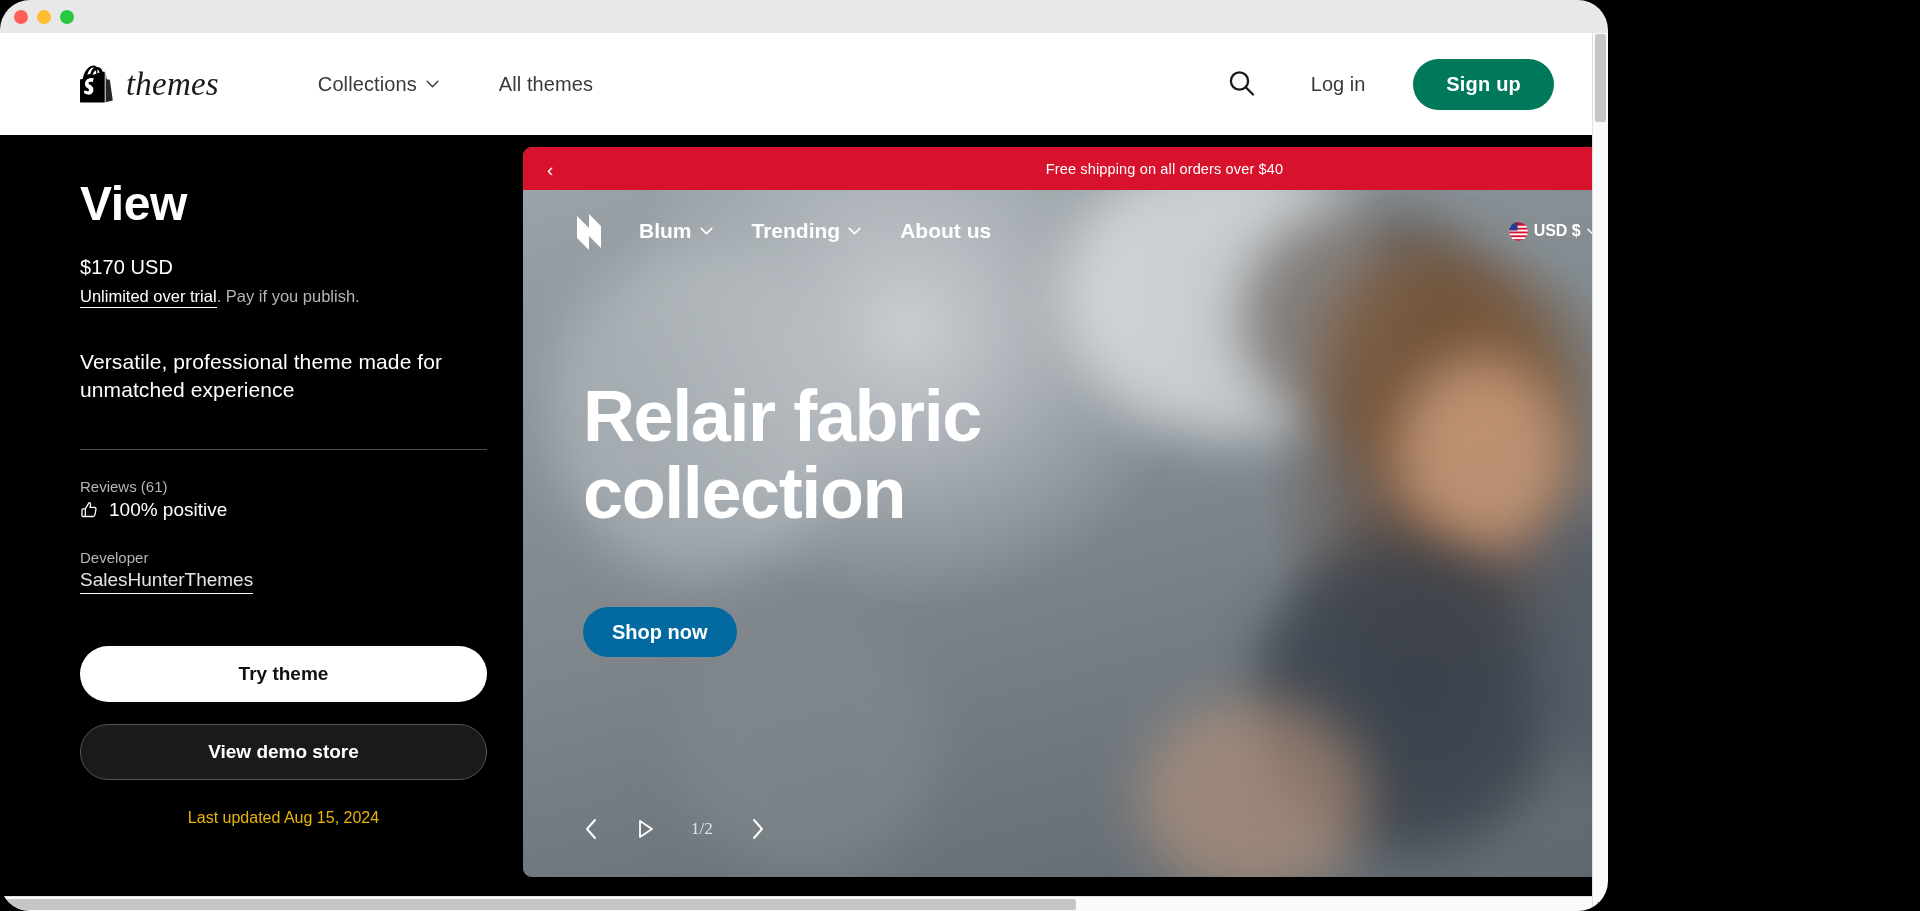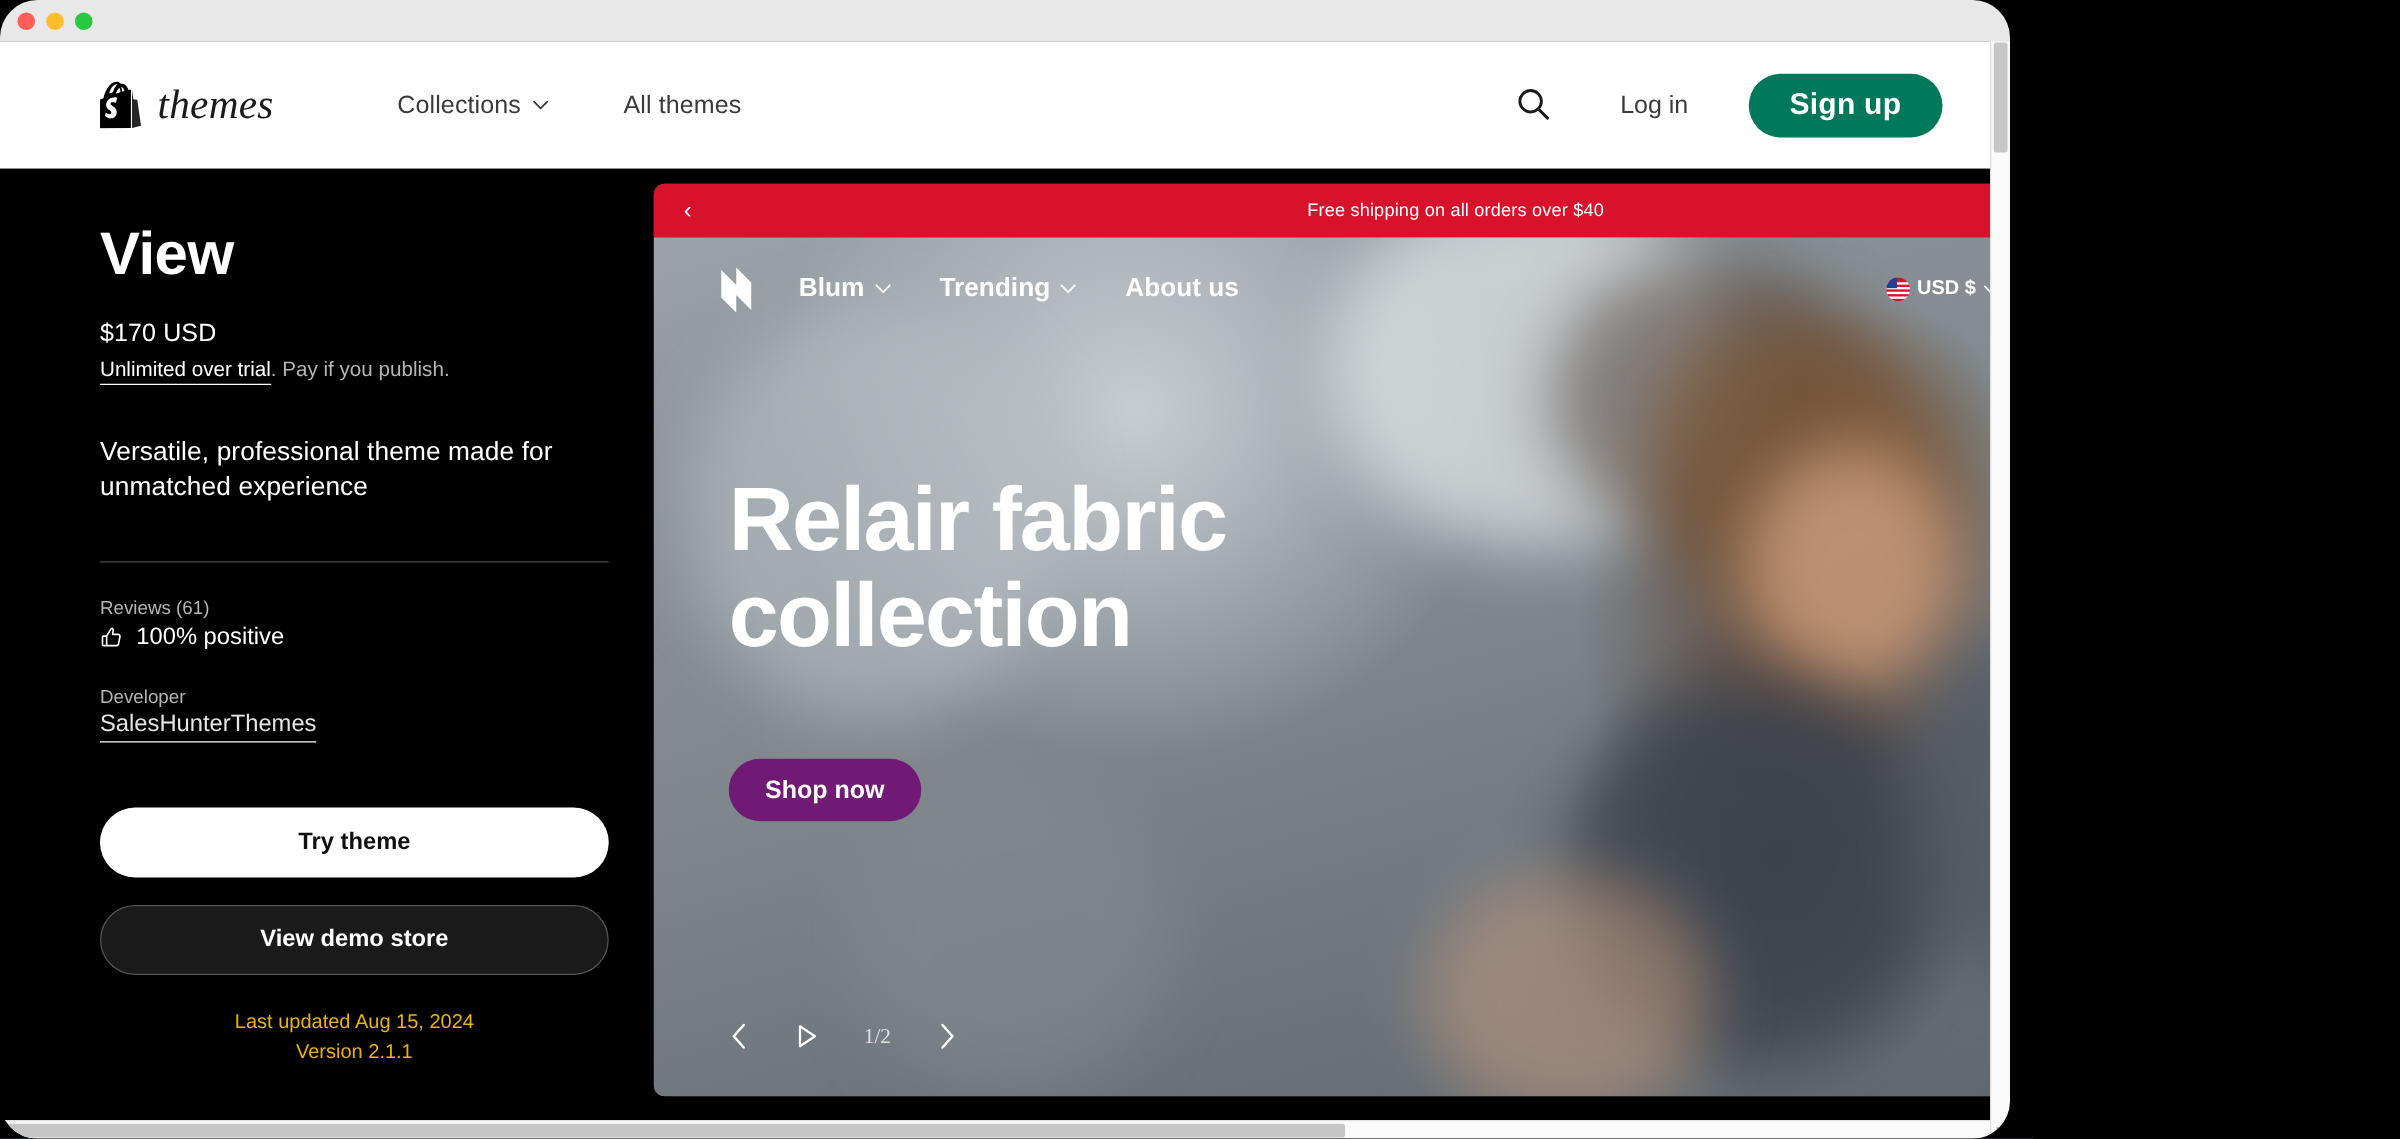--- a/index.html
+++ b/index.html
@@ -39,21 +39,21 @@
     font-size:20px; color:#3a3a3a; display:flex; align-items:center; gap:9px;
     cursor:pointer; letter-spacing:.1px;
   }
   .chev { width:13px; height:8px; display:block; }
   .header-right {
     margin-left:auto; display:flex; align-items:center; gap:0; padding-right:54px;
   }
   .search-btn { width:42px; height:42px; display:flex; align-items:center; justify-content:center; cursor:pointer; }
   .login-link { font-size:20px; color:#3a3a3a; margin-left:48px; cursor:pointer; }
   .signup-btn {
-    margin-left:48px; background:#00785a; color:#fff; font-size:24px; font-weight:bold;
+    margin-left:48px; background:#00785a; color:#fff; font-size:20px; font-weight:bold;
     border:none; border-radius:40px; padding:0 33px; height:51px; cursor:pointer;
     font-family:"Liberation Sans", sans-serif; letter-spacing:.2px;
   }
 
   
   .content { position:relative; height:776px; background:#000; display:flex; }
 
   
   .detail { width:480px; padding:45px 0 0 80px; color:#fff; flex:none; }
   .theme-title { font-size:48px; font-weight:bold; letter-spacing:-.4px; line-height:1; }
@@ -103,21 +103,21 @@
   .shop-links { display:flex; align-items:center; gap:39px; margin-left:30px; }
   .shop-link { font-size:21px; font-weight:bold; display:flex; align-items:center; gap:8px; cursor:pointer; }
   .shop-right { margin-left:auto; display:flex; align-items:center; gap:28px; }
   .curr { display:flex; align-items:center; gap:6px; font-size:16px; font-weight:bold; cursor:pointer; }
   .flag { width:19px; height:19px; border-radius:50%; display:block; }
   .lang { display:flex; align-items:center; gap:6px; font-size:16px; font-weight:bold; cursor:pointer; }
 
   .hero-copy { position:relative; z-index:4; padding:106px 0 0 60px; color:#fff; }
   .hero-h1 { font-size:72px; font-weight:bold; line-height:1.07; letter-spacing:-1.4px; max-width:640px; }
   .shop-now {
-    margin-top:75px; background:#701a75; color:#fff; border:none; border-radius:30px;
+    margin-top:75px; background:#0369a1; color:#fff; border:none; border-radius:30px;
     height:50px; padding:0 29px; font-size:20px; font-weight:bold; cursor:pointer;
     font-family:"Liberation Sans", sans-serif;
   }
   .carousel {
     position:absolute; z-index:5; left:60px; bottom:36px; display:flex;
     align-items:center; gap:36px; color:#ffffff;
   }
   .car-btn { cursor:pointer; display:flex; align-items:center; justify-content:center; }
   .car-count { font-size:17px; color:#e2e2e2;font-family:Liberation Serif, serif; }
 
@@ -221,21 +221,20 @@
       </div>
 
       <div class="lbl">Developer</div>
       <div><span class="dev-name">SalesHunterThemes</span></div>
 
       <button class="btn btn-primary">Try theme</button>
       <button class="btn btn-secondary">View demo store</button>
 
       <div class="meta">
         <div>Last updated Aug 15, 2024</div>
-        <div>Version 2.1.1</div>
       </div>
     </div>
 
     <div class="stage">
 
       <div class="desktop-frame">
 
         <div class="promo-bar">
           <span class="promo-arrow l">‹</span>
           <span class="promo-text">Free shipping on all orders over $40</span>

